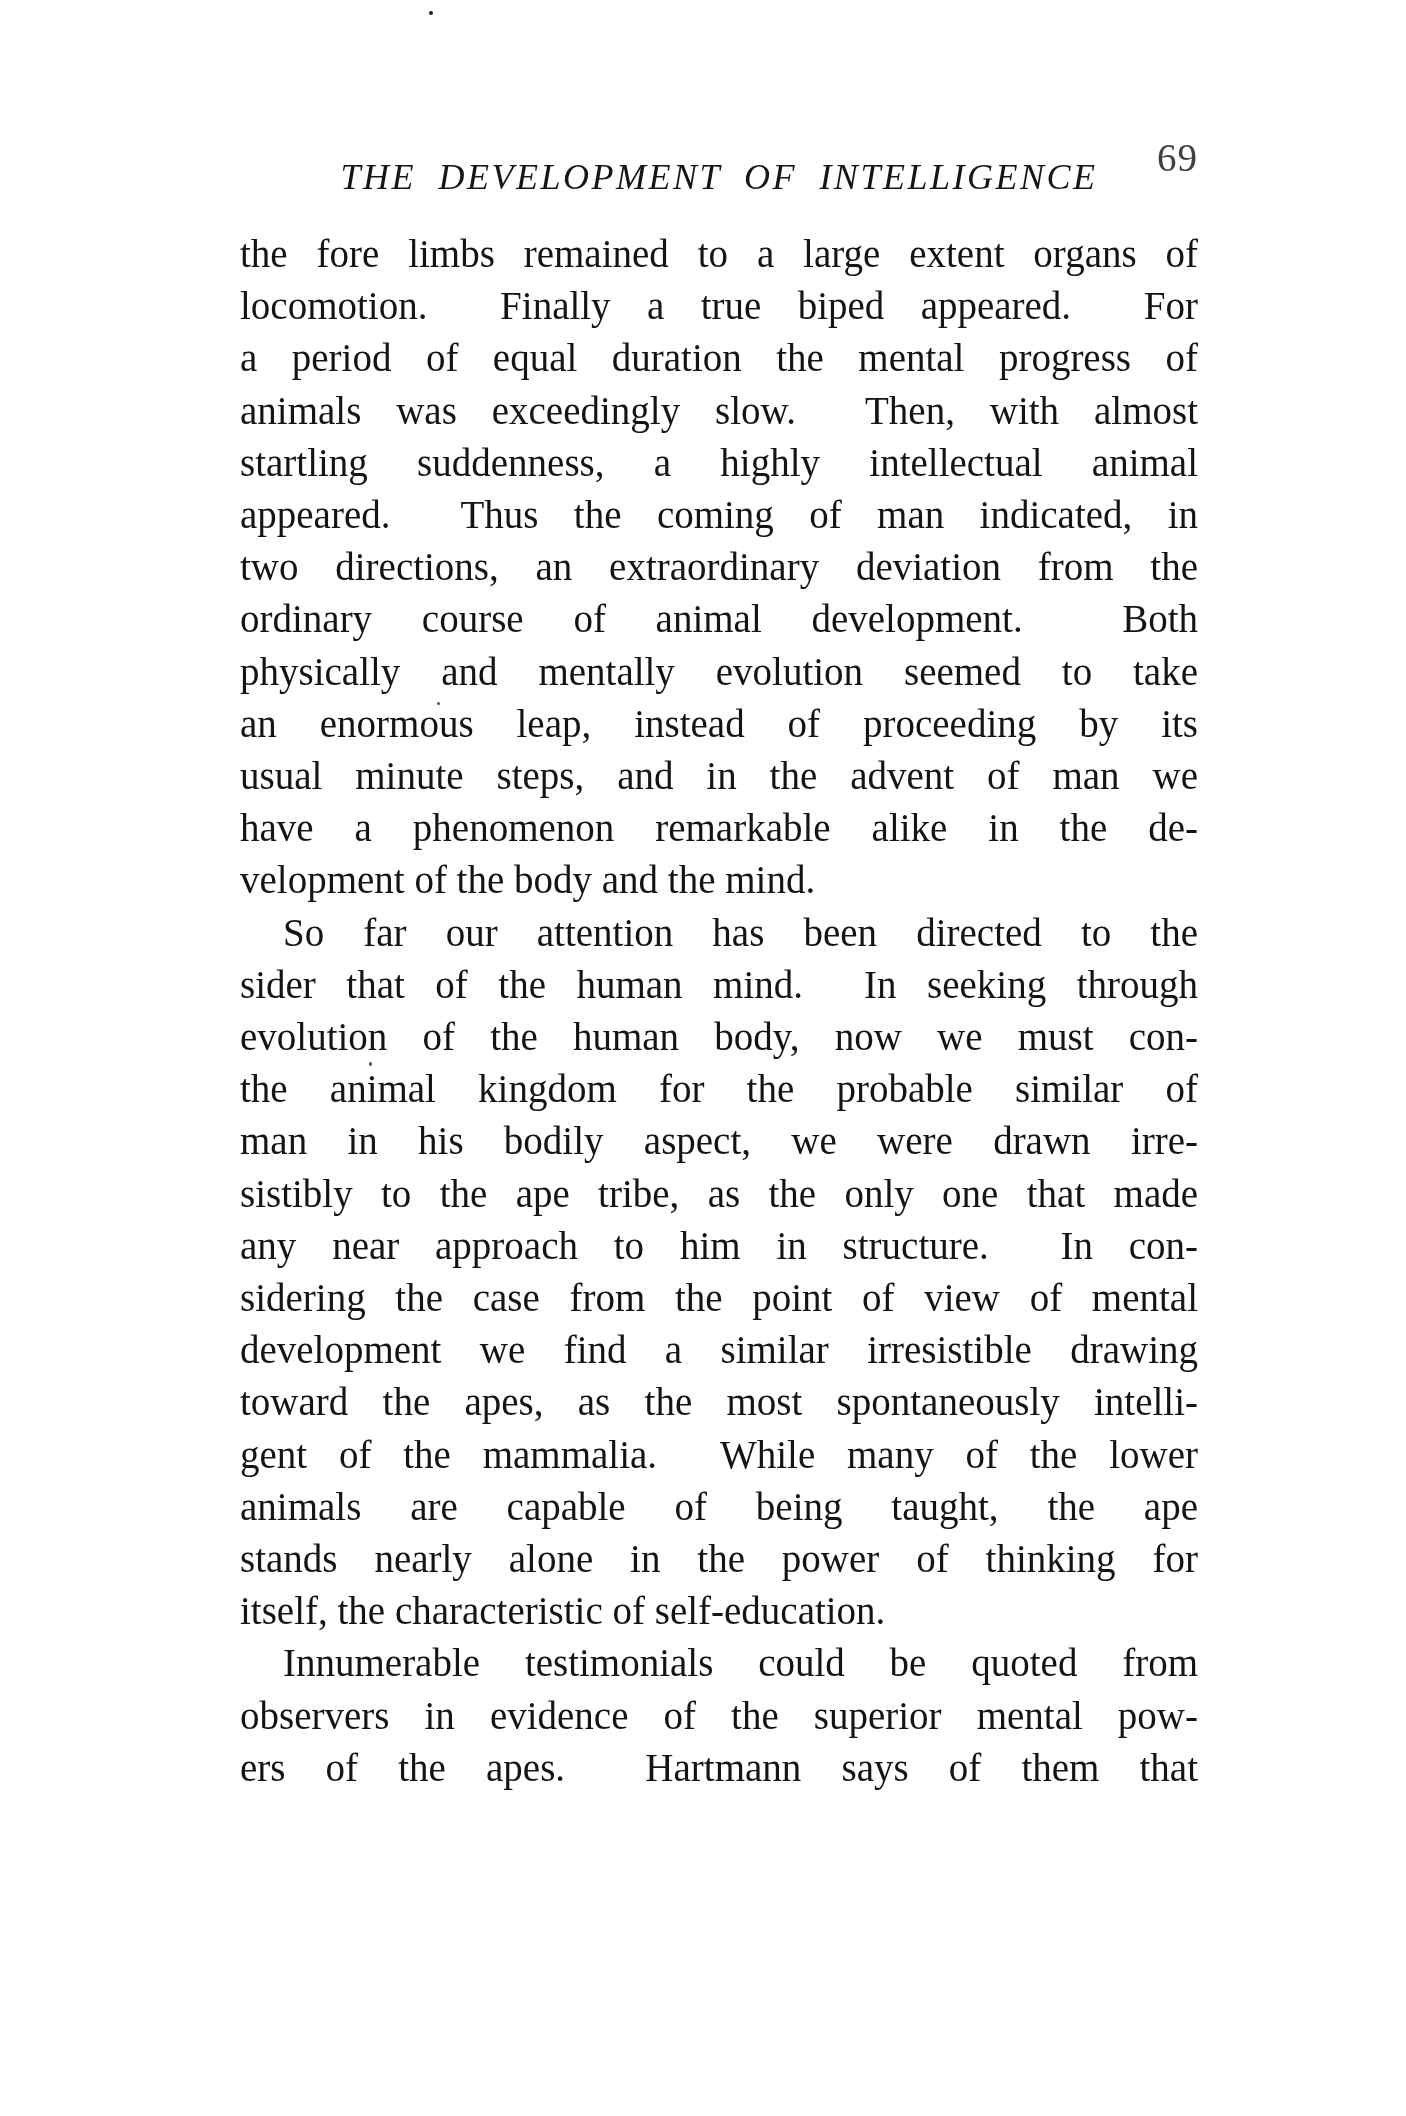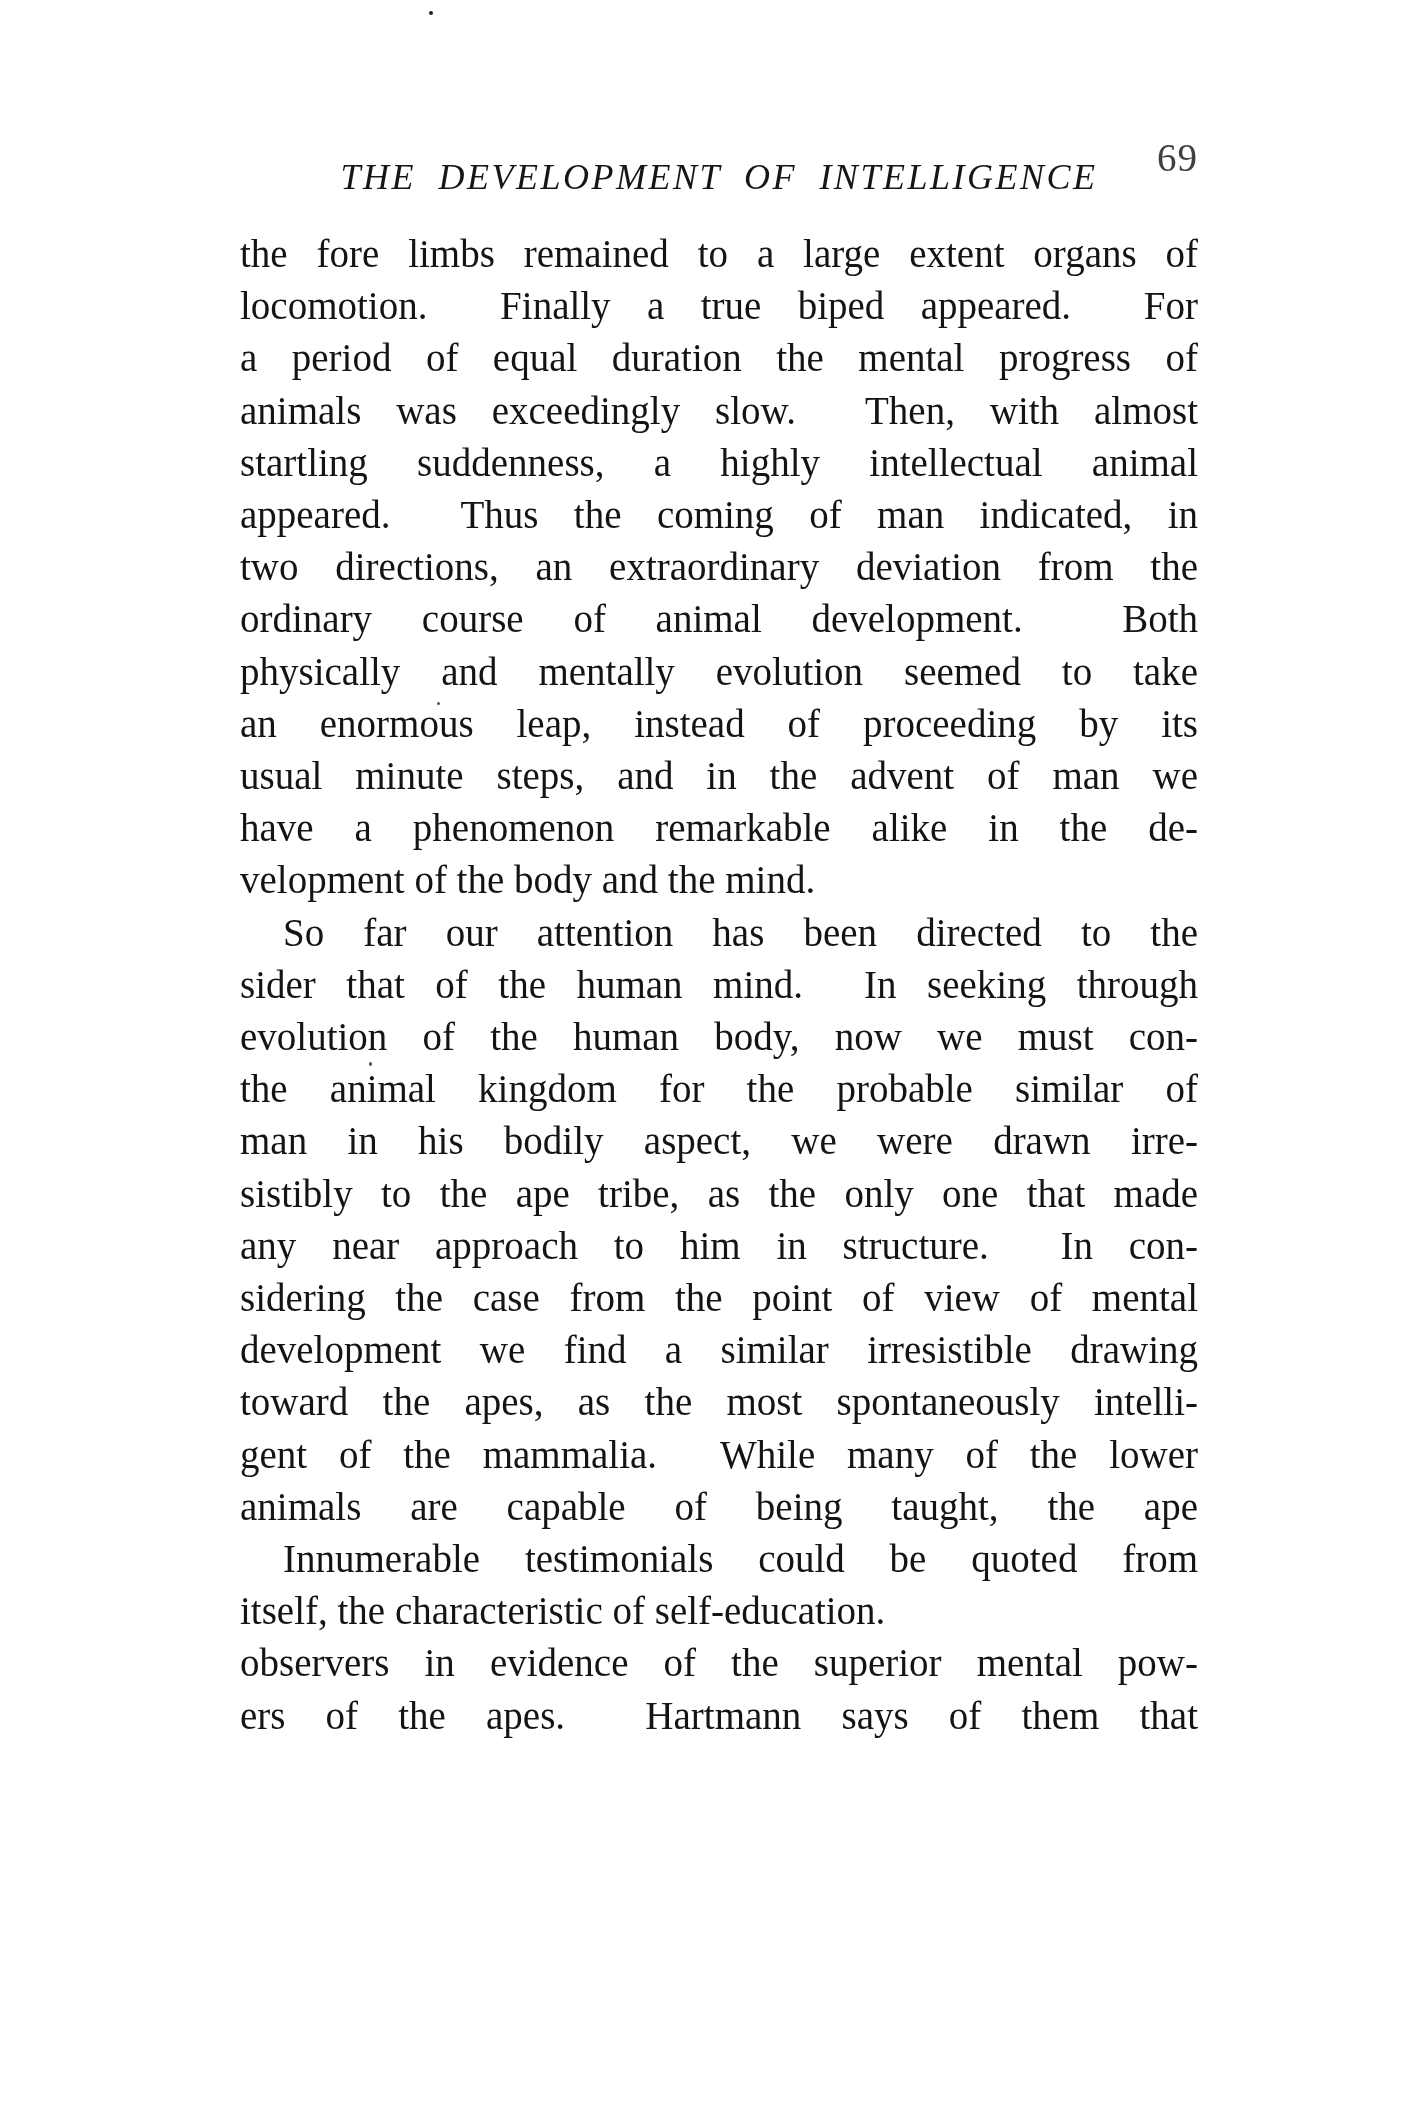--- a/index.html
+++ b/index.html
@@ -106,18 +106,19 @@
       <div class="line">evolution of the human body, now we must con-</div>
       <div class="line">the animal kingdom for the probable similar of</div>
       <div class="line">man in his bodily aspect, we were drawn irre-</div>
       <div class="line">sistibly to the ape tribe, as the only one that made</div>
       <div class="line">any near approach to him in structure.&nbsp; In con-</div>
       <div class="line">sidering the case from the point of view of mental</div>
       <div class="line">development we find a similar irresistible drawing</div>
       <div class="line">toward the apes, as the most spontaneously intelli-</div>
       <div class="line">gent of the mammalia.&nbsp; While many of the lower</div>
       <div class="line">animals are capable of being taught, the ape</div>
+      <div class="line">stands nearly alone in the power of thinking for</div>
+      <div class="line para-end">itself, the characteristic of self-education.</div>
       <div class="line indent">Innumerable testimonials could be quoted from</div>
-      <div class="line para-end">itself, the characteristic of self-education.</div>
       <div class="line">observers in evidence of the superior mental pow-</div>
       <div class="line">ers of the apes.&nbsp; Hartmann says of them that</div>
     </div>
 </div>
 
 </body></html>

